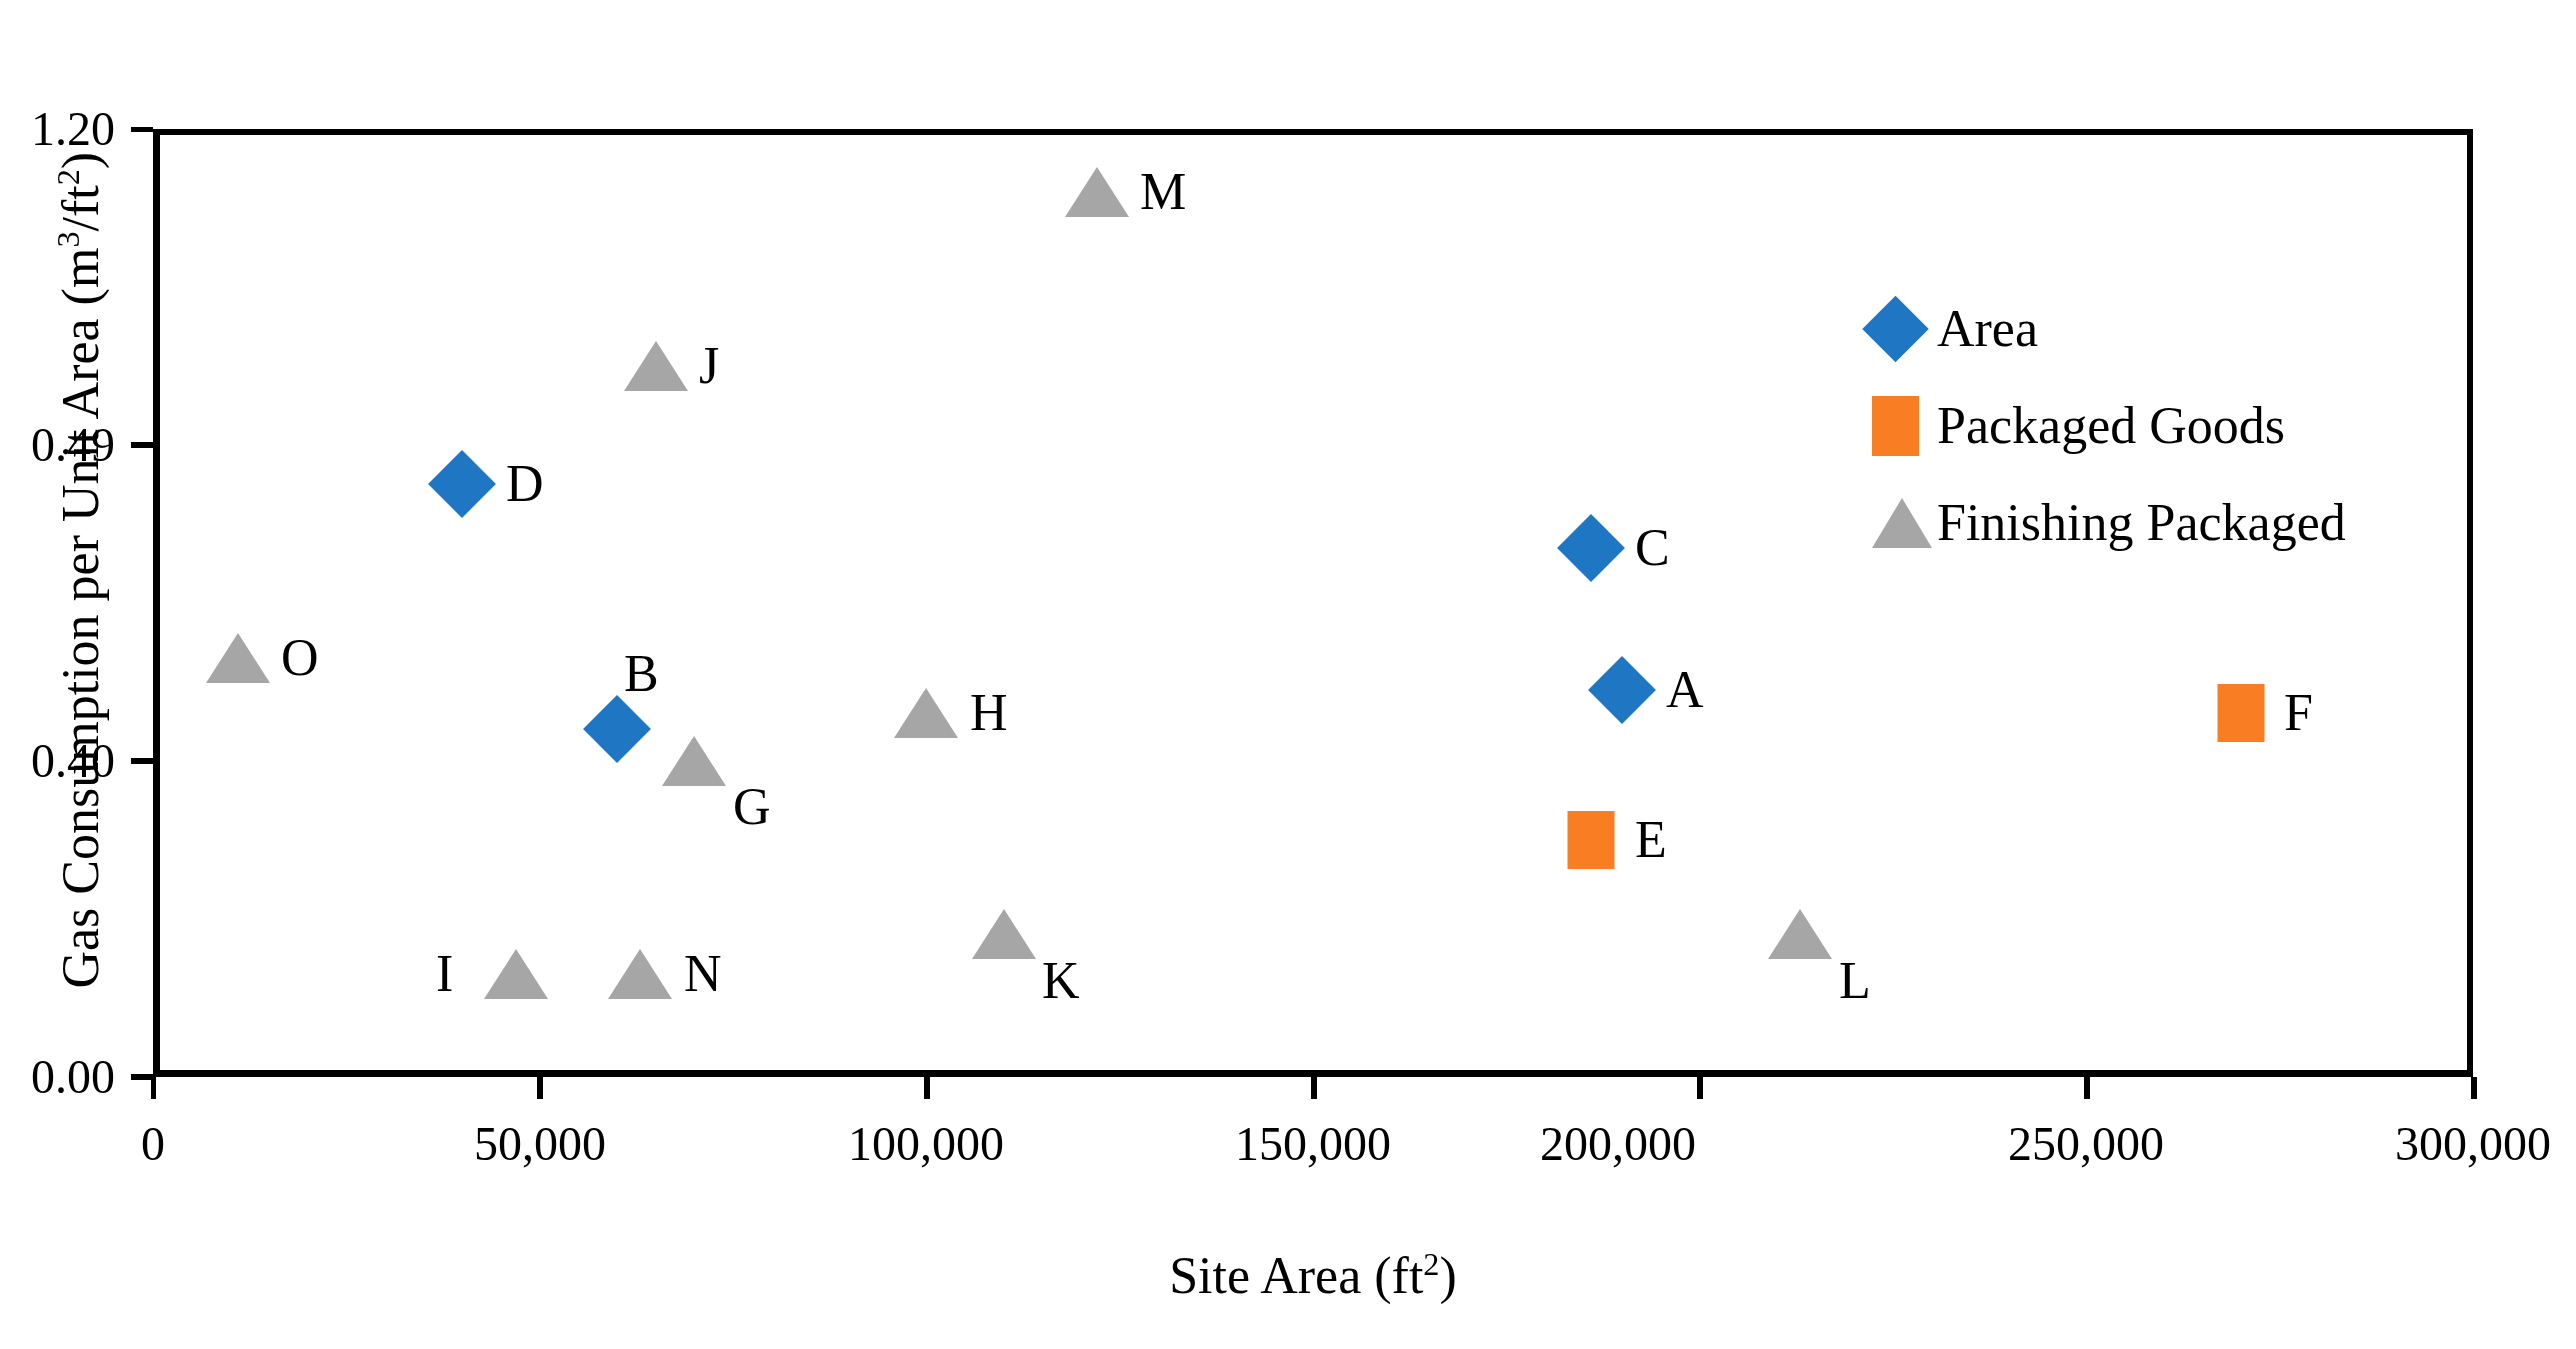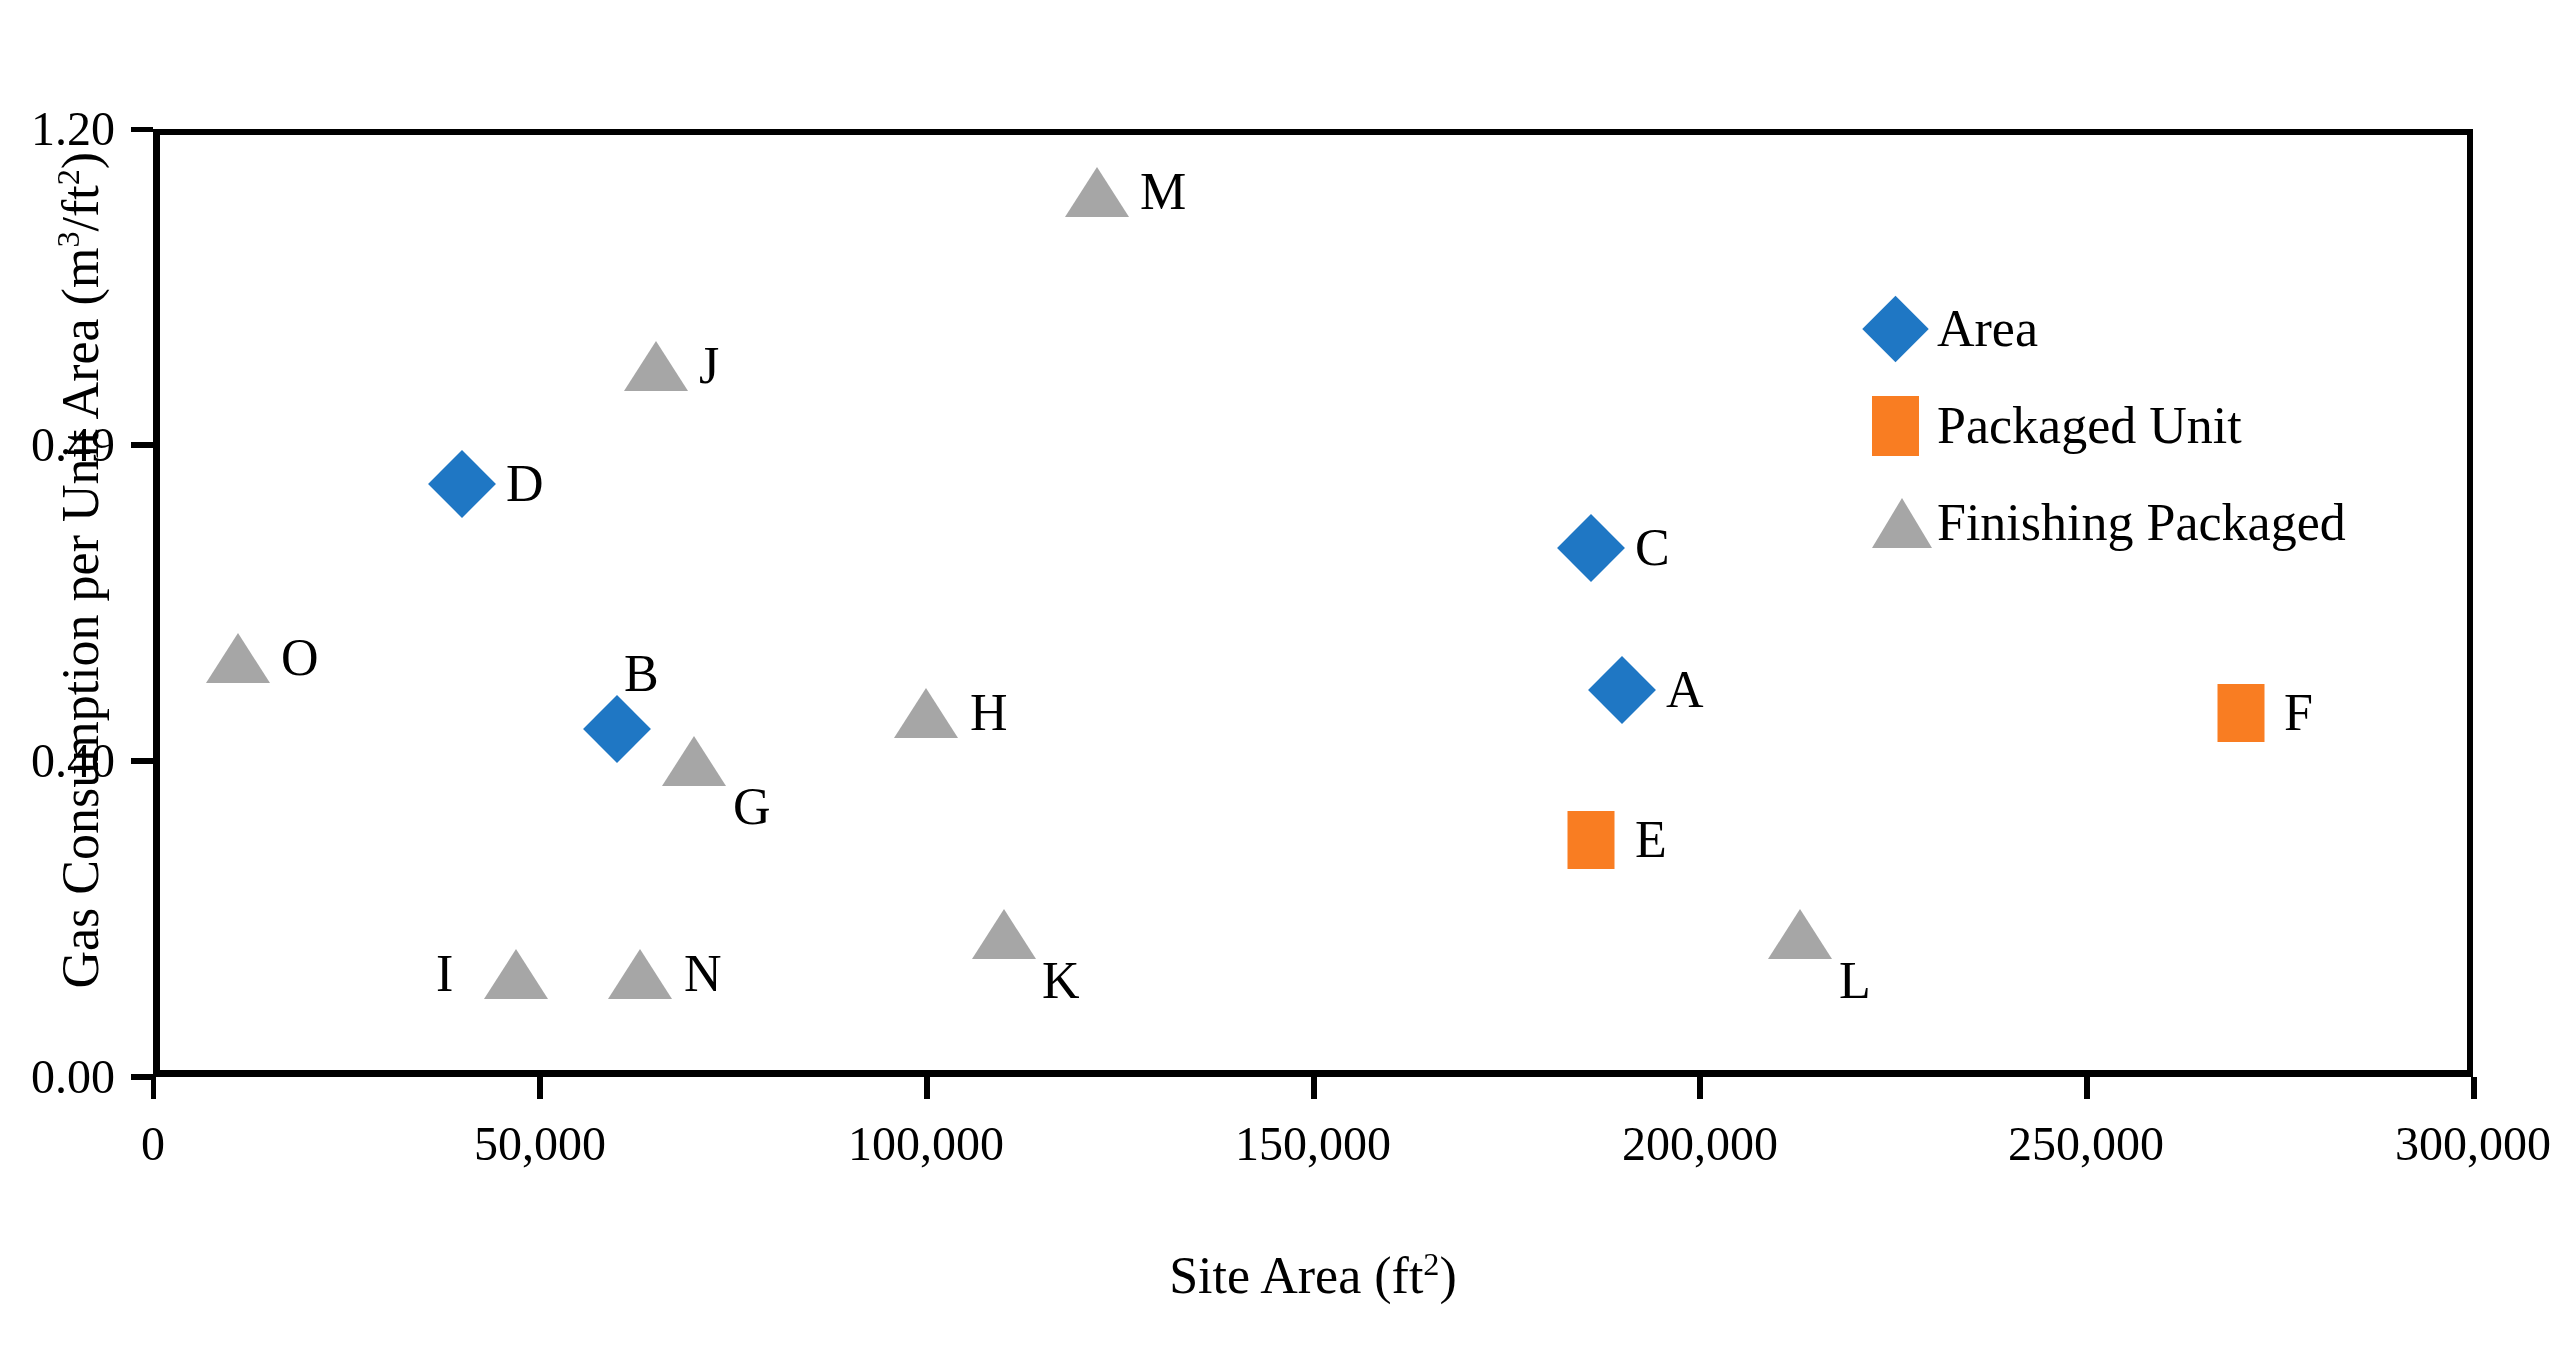--- a/index.html
+++ b/index.html
@@ -81,21 +81,21 @@
     <div id="xticks">
         <div class="xtick" style="left: -2.5px;"></div>
         <div class="xtick-label" style="left: 0px;">0</div>
         <div class="xtick" style="left: 384px;"></div>
         <div class="xtick-label" style="left: 387px; text-align: center;">50,000</div>
         <div class="xtick" style="left: 771px;"></div>
         <div class="xtick-label" style="left: 773px;">100,000</div>
         <div class="xtick" style="left: 1158px;"></div>
         <div class="xtick-label" style="left: 1160px; text-align: center;">150,000</div>
         <div class="xtick" style="left: 1544px;"></div>
-        <div class="xtick-label" style="left: 1547px; text-align: center;">200,000</div>
+        <div class="xtick-label" style="left: 1465px; text-align: center;">200,000</div>
         <div class="xtick" style="left: 1931px;"></div>
         <div class="xtick-label" style="left: 1933px;">250,000</div>
         <div class="xtick" style="left: 2318px;"></div>
         <div class="xtick-label" style="left: 2320px;">300,000</div>
       </div>
     <div id="points">
         <div class="pt m-diamond" style="left: 1469px; top: 561px; background: rgb(31, 119, 196);"></div>
         <div class="ptlabel" style="left: 1513px; top: 561px;">A</div>
         <div class="pt m-diamond" style="left: 464px; top: 600px; background: rgb(31, 119, 196);"></div>
         <div class="ptlabel" style="left: 471px; top: 545px;">B</div>
@@ -127,21 +127,21 @@
         <div class="ptlabel" style="left: 128px; top: 529px;">O</div>
       </div>
 
     <div id="legend">
         <div class="leg-row">
           <div class="leg-mark leg-diamond" style="background: rgb(31, 119, 196);"></div>
           <div class="leg-text">Area</div>
         </div>
         <div class="leg-row">
           <div class="leg-mark leg-square" style="background: rgb(249, 125, 34);"></div>
-          <div class="leg-text">Packaged Unit</div>
+          <div class="leg-text">Packaged Goods</div>
         </div>
         <div class="leg-row">
           <div class="leg-mark leg-triangle" style="border-bottom-color: rgb(166, 166, 166);"></div>
           <div class="leg-text">Finishing Packaged</div>
         </div>
       </div>
   </div>
 </div>
 
 

